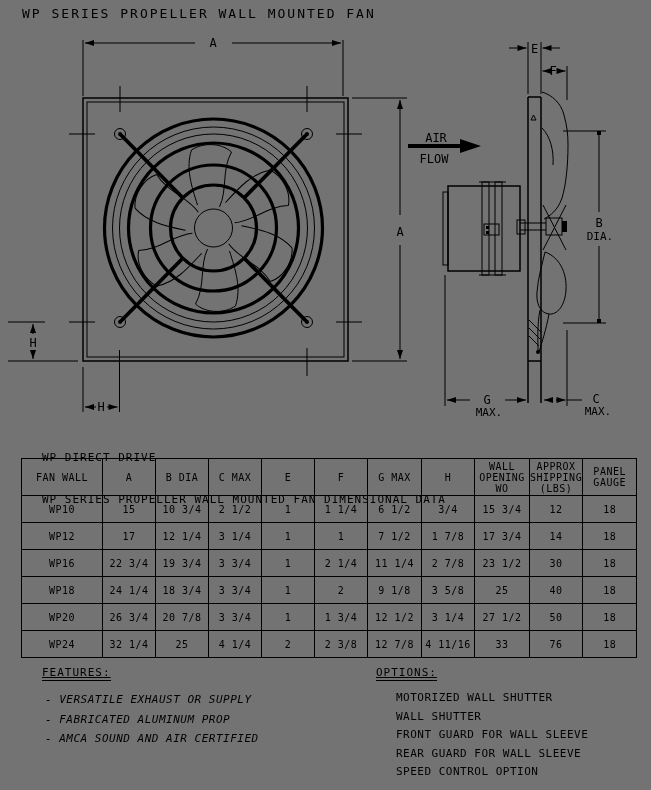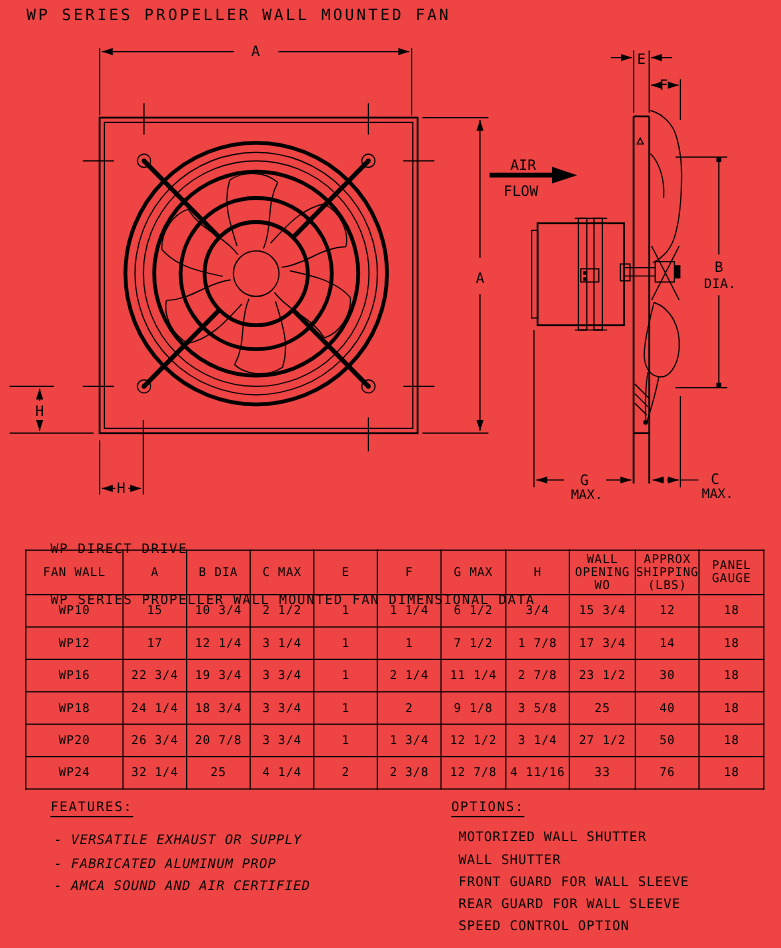--- a/index.html
+++ b/index.html
@@ -1,37 +1,37 @@
 <!DOCTYPE html>
 <html><head>
 <meta charset="utf-8">
 <style>
   html,body{margin:0;padding:0;background:#fff;}
-  .sheet{position:relative;width:651px;height:790px;background:#ef4444;color:#000;
+  .sheet{position:relative;width:651px;height:790px;background:#737373;color:#000;
          font-family:"DejaVu Sans Mono",monospace;overflow:hidden;}
   .title{position:absolute;left:22px;top:6px;font-size:13px;letter-spacing:2px;white-space:nowrap;}
   svg{position:absolute;left:0;top:0;}
   svg path, svg line, svg rect, svg circle{stroke:#000;fill:none;}
   .thin{stroke-width:1;}
   .mid{stroke-width:1.5;}
   .ring{stroke-width:3.2;}
   .spoke{stroke-width:3.8;}
   .thick4{stroke-width:4;}
   .fillk{fill:#000;stroke:none;}
   .dtxt{font:12px "DejaVu Sans Mono",monospace;fill:#000;stroke:none;text-anchor:middle;}
   .dtxt-s{font:11px "DejaVu Sans Mono",monospace;fill:#000;stroke:none;text-anchor:middle;}
   .subtitle{position:absolute;left:42px;top:423px;font-size:11px;line-height:14px;letter-spacing:1px;white-space:pre;}
   .dim-table{position:absolute;left:21px;top:458px;border-collapse:collapse;table-layout:fixed;
              font-size:10px;letter-spacing:0.5px;}
   .dim-table td,.dim-table th{border:1px solid #000;text-align:center;vertical-align:middle;
              padding:0;font-weight:normal;white-space:nowrap;}
   .dim-table th{height:36px;line-height:11px;}
   .dim-table td{height:26px;}
   .blk{position:absolute;font-size:11px;letter-spacing:0.5px;white-space:nowrap;}
-  .blk .hd{display:inline-block;border-bottom:1px solid #000;padding-bottom:1px;letter-spacing:1px;}
+  .blk .hd{display:inline-block;border-bottom:1px solid #000;padding-bottom:1px;letter-spacing:1px;text-decoration:underline;}
   .features-list div{margin-top:0;line-height:19.5px;}
   .features-list{margin-top:9px;font-style:italic;}
   .options-list{margin-top:8px;}
   .options-list div{line-height:18.6px;}
 </style>
 </head>
 <body>
 
 <div class="sheet">
 
@@ -333,21 +333,21 @@
     <span class="hd">FEATURES:</span>
     <div class="features-list" style="margin-left:3px;">
       <div>- VERSATILE EXHAUST OR SUPPLY</div>
       <div>- FABRICATED ALUMINUM PROP</div>
       <div>- AMCA SOUND AND AIR CERTIFIED</div>
     </div>
   </div>
 
   <div class="blk" style="left:376px;top:666px;">
     <span class="hd">OPTIONS:</span>
-    <div class="options-list" style="margin-left:6px;">
+    <div class="options-list" style="margin-left:20px;">
       <div>MOTORIZED WALL SHUTTER</div>
       <div>WALL SHUTTER</div>
       <div>FRONT GUARD FOR WALL SLEEVE</div>
       <div>REAR GUARD FOR WALL SLEEVE</div>
       <div>SPEED CONTROL OPTION</div>
     </div>
   </div>
 
 </div>
 

